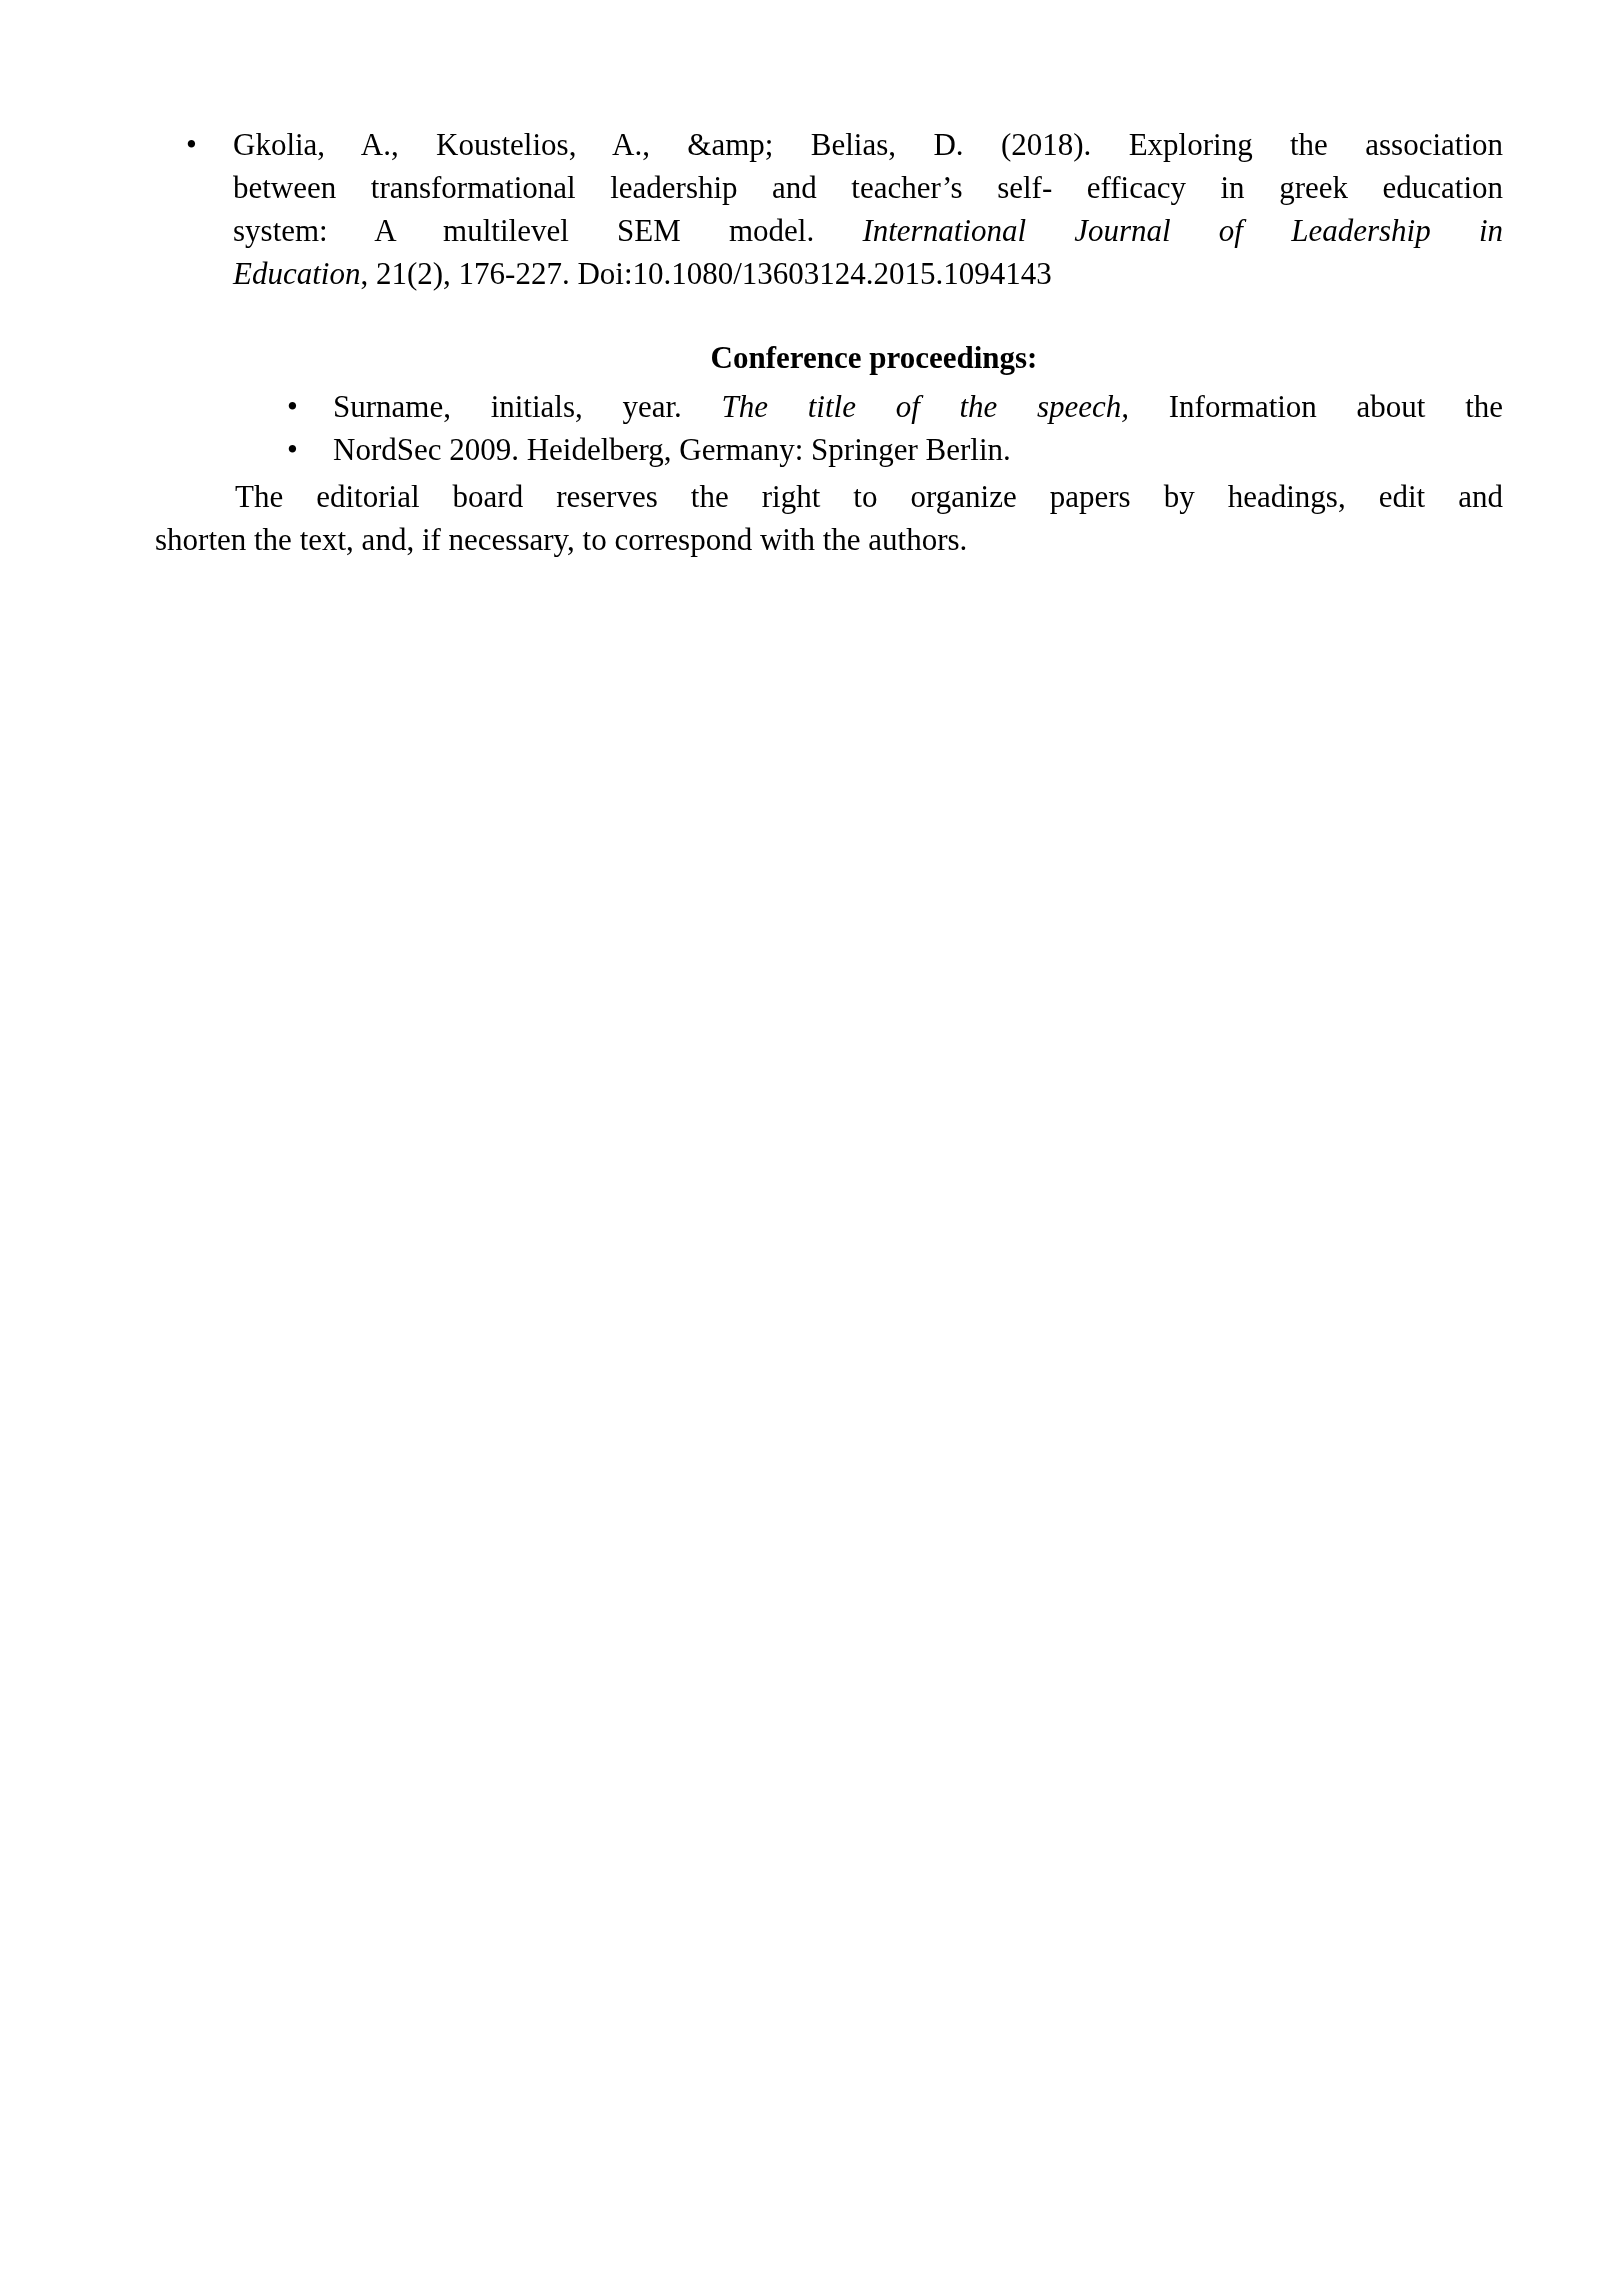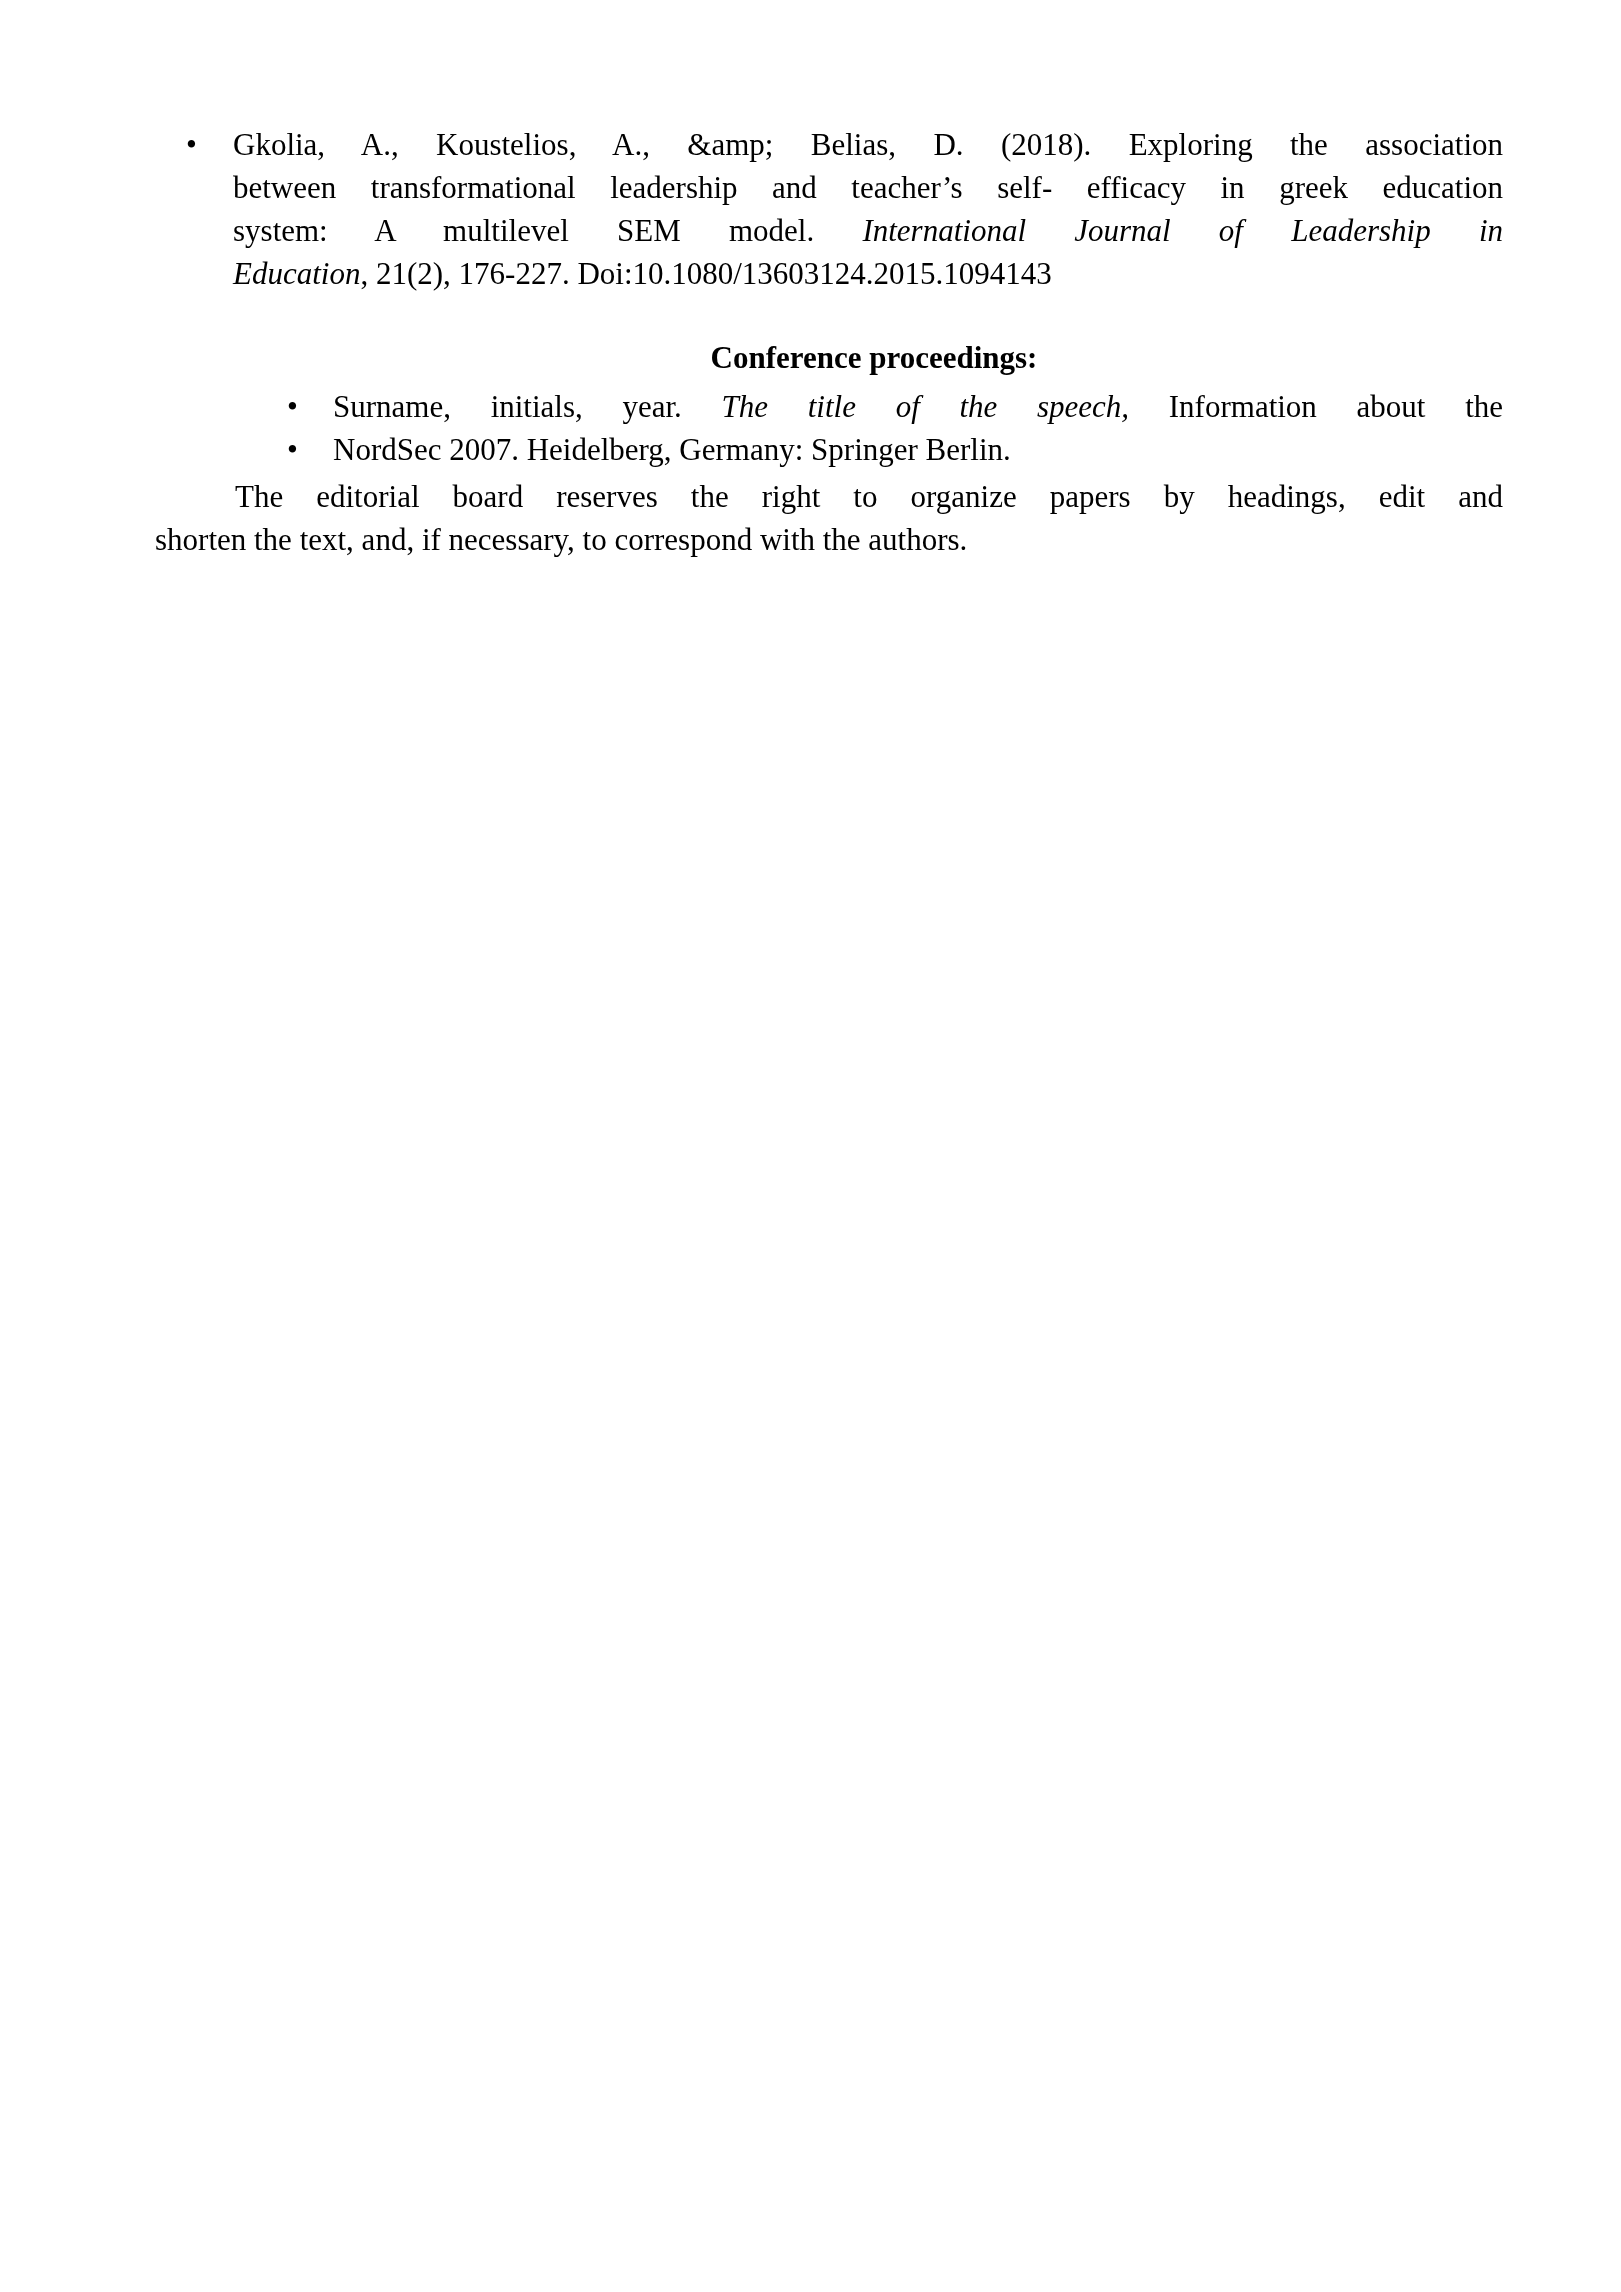--- a/index.html
+++ b/index.html
@@ -56,21 +56,21 @@
       </div>
       <div class="block heading" data-name="conference-proceedings-heading">
         <div class="line" data-name="section-heading-text"><span class=" b" data-name="bold-text-run">Conference proceedings:</span></div>
       </div>
       <div class="block bullet lvl2" data-name="conference-citation-format-item">
         <span class="marker" data-name="bullet-icon">•</span>
         <div class="line just" data-name="text-line"><span class="" data-name="text-run">Surname, initials, year. </span><span class="i" data-name="italic-text-run">The title of the speech,</span><span class="" data-name="text-run"> Information about the</span></div>
       </div>
       <div class="block bullet lvl2" data-name="reference-josang-citation">
         <span class="marker" data-name="bullet-icon">•</span>
-        <div class="line" data-name="text-line"><span class="" data-name="text-run">NordSec 2007. Heidelberg, Germany: Springer Berlin.</span></div>
+        <div class="line" data-name="text-line"><span class="" data-name="text-run">NordSec 2009. Heidelberg, Germany: Springer Berlin.</span></div>
       </div>
       <div class="block para" data-name="editorial-board-paragraph">
         <div class="line just indent" data-name="text-line"><span class="" data-name="text-run">The editorial board reserves the right to organize papers by headings, edit and</span></div>
         <div class="line" data-name="text-line"><span class="" data-name="text-run">shorten the text, and, if necessary, to correspond with the authors.</span></div>
       </div>
     </div>
 </div>
 
 
 </body></html>

